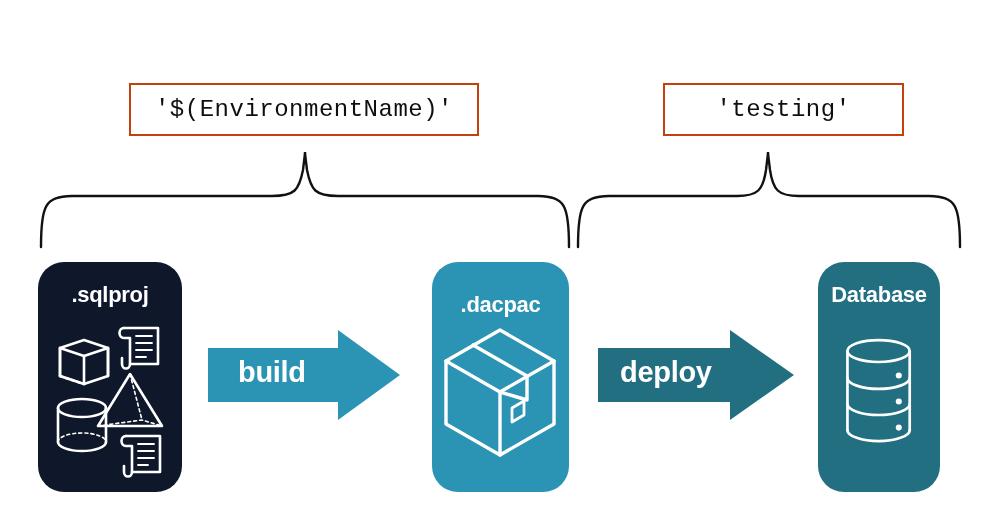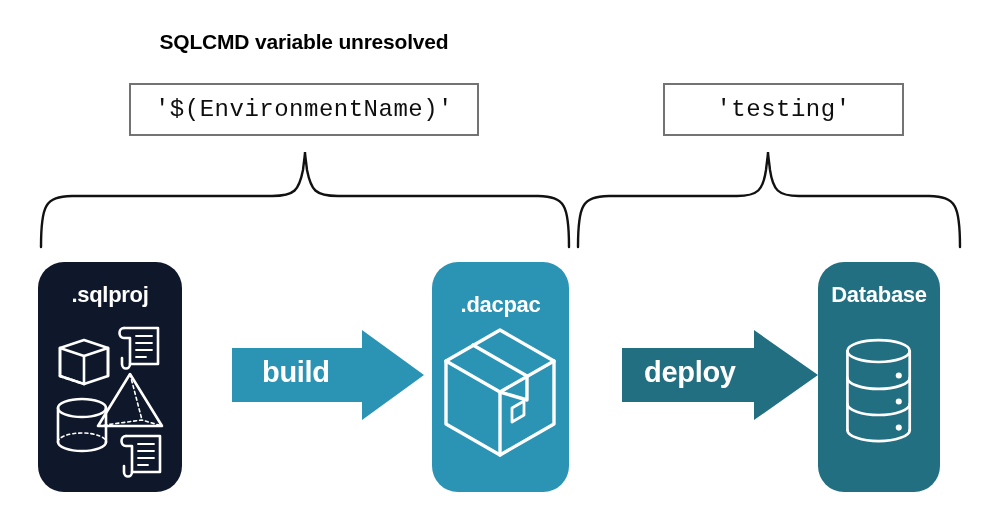--- a/index.html
+++ b/index.html
@@ -33,21 +33,21 @@
     letter-spacing: -0.2px;
     white-space: nowrap;
     text-align: center;
   }
   #heading-left  { left: 0;   top: 30px; width: 608px; }
   #heading-right { left: 592px; top: 30px; width: 400px; }
 
   
   .value-box {
     position: absolute;
-    border: 2px solid #737373;
+    border: 2px solid #c2410c;
     background: #ffffff;
     box-sizing: border-box;
     display: flex;
     align-items: center;
     justify-content: center;
     font-family: "Liberation Mono", monospace;
     font-size: 24px;
     color: #0f0f0f;
     letter-spacing: 0.5px;
   }
@@ -91,21 +91,20 @@
     position: absolute;
     left: 0; right: 0;
     top: 52px;
     bottom: 8px;
   }
   .card-art svg { display: block; width: 100%; height: 100%; }
 
   
   .arrow {
     position: absolute;
-    margin-left: 24px;
   }
   .arrow svg { display: block; }
   .arrow-label {
     position: absolute;
     color: #ffffff;
     font-family: "Liberation Sans", sans-serif;
     font-weight: bold;
     font-size: 29px;
     letter-spacing: -0.3px;
     white-space: nowrap;
@@ -113,21 +112,20 @@
   #arrow-build  { left: 208px; top: 327px; width: 192px; height: 96px; }
   #arrow-deploy { left: 598px; top: 327px; width: 196px; height: 96px; }
   #arrow-build  .arrow-label { left: 30px; top: 29px; }
   #arrow-deploy .arrow-label { left: 22px; top: 29px; }
 </style>
 </head>
 <body>
 
 <div class="canvas">
 
-  <div class="heading" id="heading-left">SQLCMD variable unresolved</div>
 
 
   <div class="value-box" id="value-box-left">'$(EnvironmentName)'</div>
 
   <div class="value-box" id="value-box-right">'testing'</div>
 
   <svg class="brace-layer" viewBox="0 0 1000 522">
 
     <path d="M 41 247
              C 41 205, 45 197, 72 196

